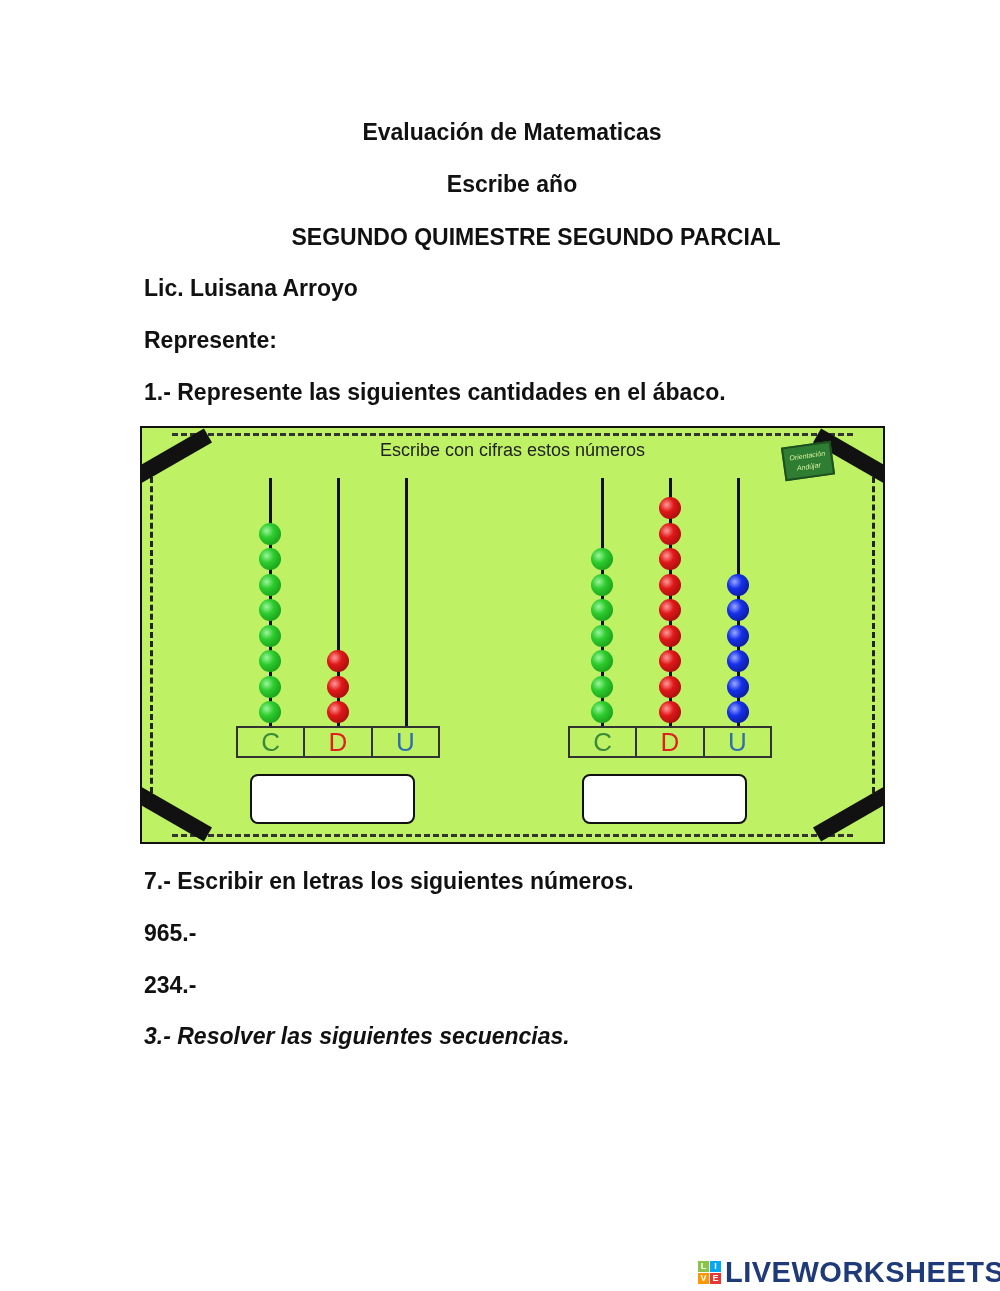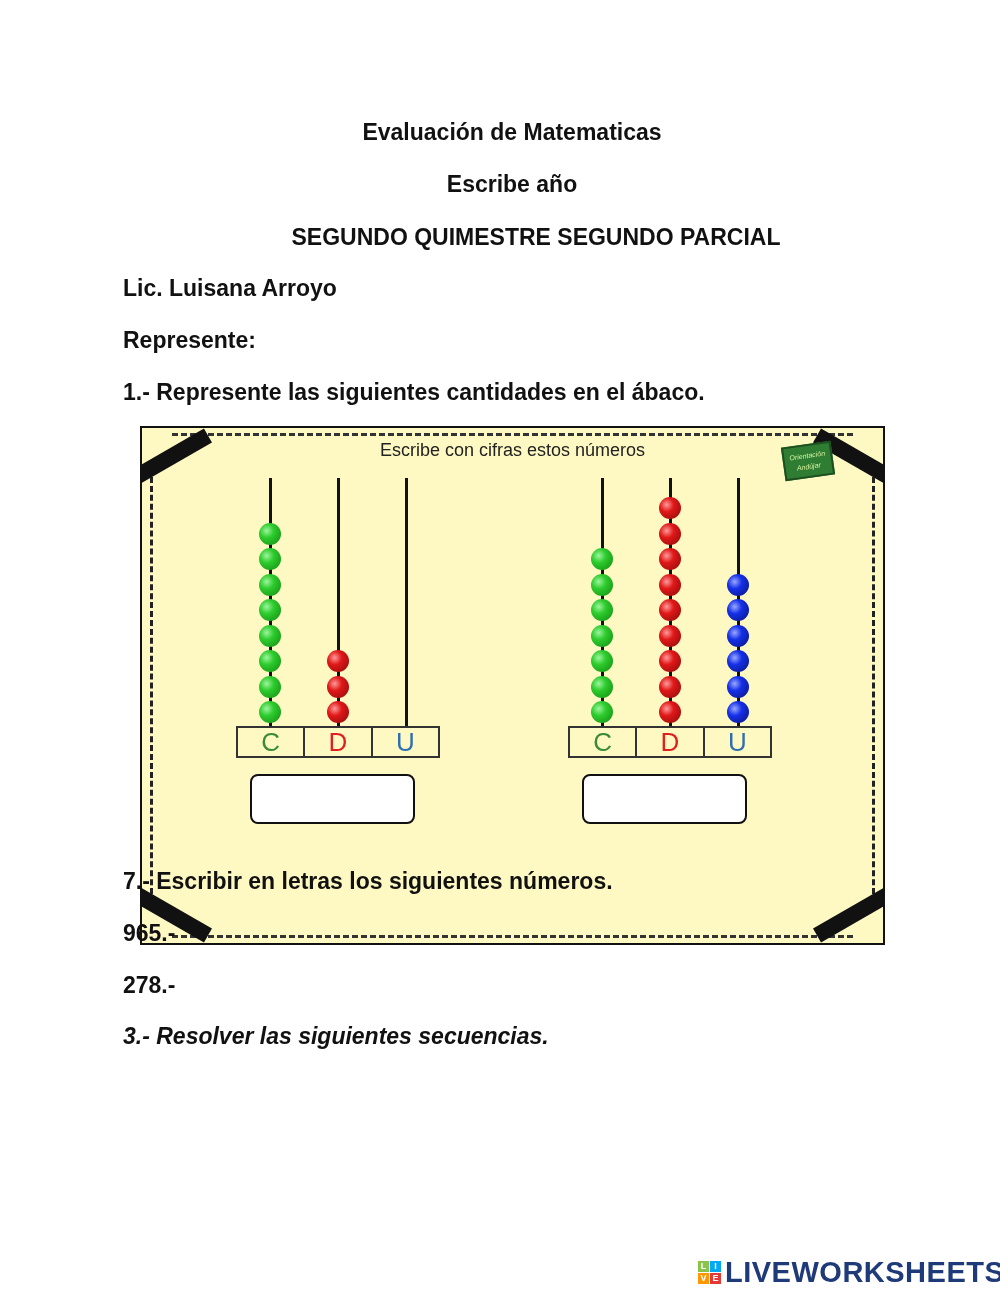--- a/index.html
+++ b/index.html
@@ -1,24 +1,24 @@
 <!DOCTYPE html>
 <html><head>
 <meta charset="utf-8">
 <style>
   html, body { margin:0; padding:0; background:#ffffff; }
   body { width:1000px; height:1291px; position:relative; overflow:hidden;
          font-family:"Liberation Sans", sans-serif; color:#111; }
   .line { position:absolute; font-weight:bold; font-size:23px; white-space:nowrap; }
   .center { left:0; width:1000px; text-align:center;margin-left:12px; }
-  .left { left:123px; }
+  .left { left:144px; }
 
   
-  .panel { position:absolute; left:140px; top:426px; width:745px; height:519px;
-           background:#fef9c3; box-sizing:border-box; border:2px solid #111; overflow:hidden; }
+  .panel { position:absolute; left:140px; top:426px; width:745px; height:418px;
+           background:#bef264; box-sizing:border-box; border:2px solid #111; overflow:hidden; }
   .dash-top, .dash-bottom { position:absolute; left:30px; right:30px; height:0;
            border-top:3px dashed #333; }
   .dash-top { top:5px; } .dash-bottom { bottom:5px; }
   .dash-left, .dash-right { position:absolute; top:40px; bottom:40px; width:0;
            border-left:3px dashed #222; }
   .dash-left { left:8px; } .dash-right { right:8px; }
   .corner { position:absolute; width:90px; height:16px; background:#111; }
   .c-tl { left:-18px; top:22px; transform:rotate(-30deg); }
   .c-tr { right:-18px; top:22px; transform:rotate(30deg); }
   .c-bl { left:-18px; bottom:22px; transform:rotate(30deg); }
@@ -124,21 +124,21 @@
       <div class="bead blue" style="left: 170px; top: 197.5px;"></div>
       <div class="bead blue" style="left: 170px; top: 172px;"></div>
       <div class="bead blue" style="left: 170px; top: 146.5px;"></div>
       <div class="bead blue" style="left: 170px; top: 121px;"></div>
       <div class="bead blue" style="left: 170px; top: 95.5px;"></div>
     </div>
 </div>
 
 <div class="line left" style="top:868px;">7.- Escribir en letras los siguientes números.</div>
 <div class="line left" style="top:920px;">965.-</div>
-<div class="line left" style="top:972px;">278.-</div>
+<div class="line left" style="top:972px;">234.-</div>
 <div class="line left" style="top:1023px;font-style:italic;">3.- Resolver las siguientes secuencias.</div>
 
 <div class="brand">
   <div class="brand-icon">
     <span style="background:#8bc34a">L</span>
     <span style="background:#03a9f4">I</span>
     <span style="background:#ff9800">V</span>
     <span style="background:#e53935">E</span>
   </div>
   <span class="brand-text">LIVEWORKSHEETS</span>

